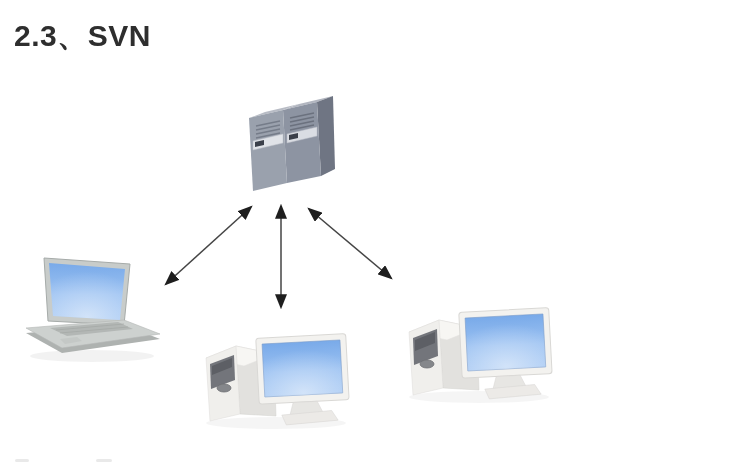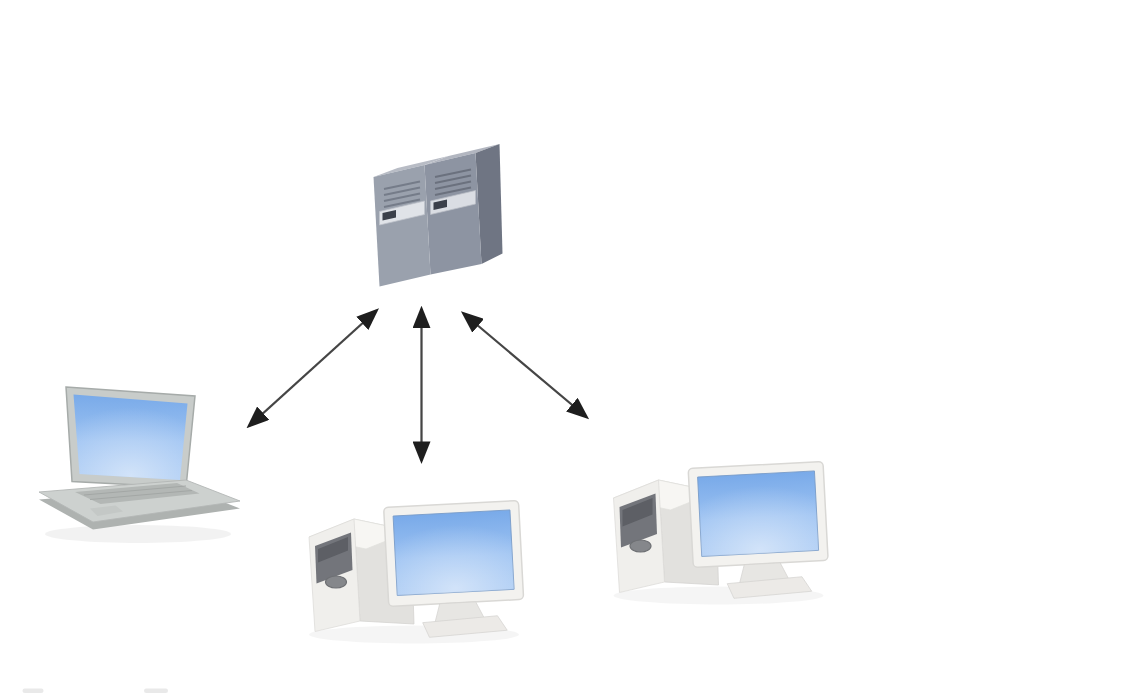--- a/index.html
+++ b/index.html
@@ -32,20 +32,21 @@
       <radialGradient id="hi" cx="0.5" cy="0.95" r="0.8">
         <stop offset="0" stop-color="#ffffff" stop-opacity="0.5"></stop>
         <stop offset="1" stop-color="#ffffff" stop-opacity="0"></stop>
       </radialGradient>
       <marker id="ah" markerWidth="10" markerHeight="8" refX="8.5" refY="4" orient="auto-start-reverse">
         <path d="M0,0 L10,4 L0,8 z" fill="#1e1e1e"></path>
       </marker>
     </defs>
   </svg>
 
+  <div class="title">2.3、SVN</div>
 
   <svg class="arrow-layer" width="748" height="463" viewBox="0 0 748 463">
     <line x1="251" y1="207" x2="166" y2="284" stroke="#454545" stroke-width="1.5" marker-start="url(#ah)" marker-end="url(#ah)"></line>
     <line x1="281" y1="206" x2="281" y2="307" stroke="#454545" stroke-width="1.5" marker-start="url(#ah)" marker-end="url(#ah)"></line>
     <line x1="309" y1="209" x2="391" y2="278" stroke="#454545" stroke-width="1.5" marker-start="url(#ah)" marker-end="url(#ah)"></line>
   </svg>
 
   <div class="node" style="left:237px;top:85px;">
     <svg width="115" height="110" viewBox="0 0 115 110">
 

